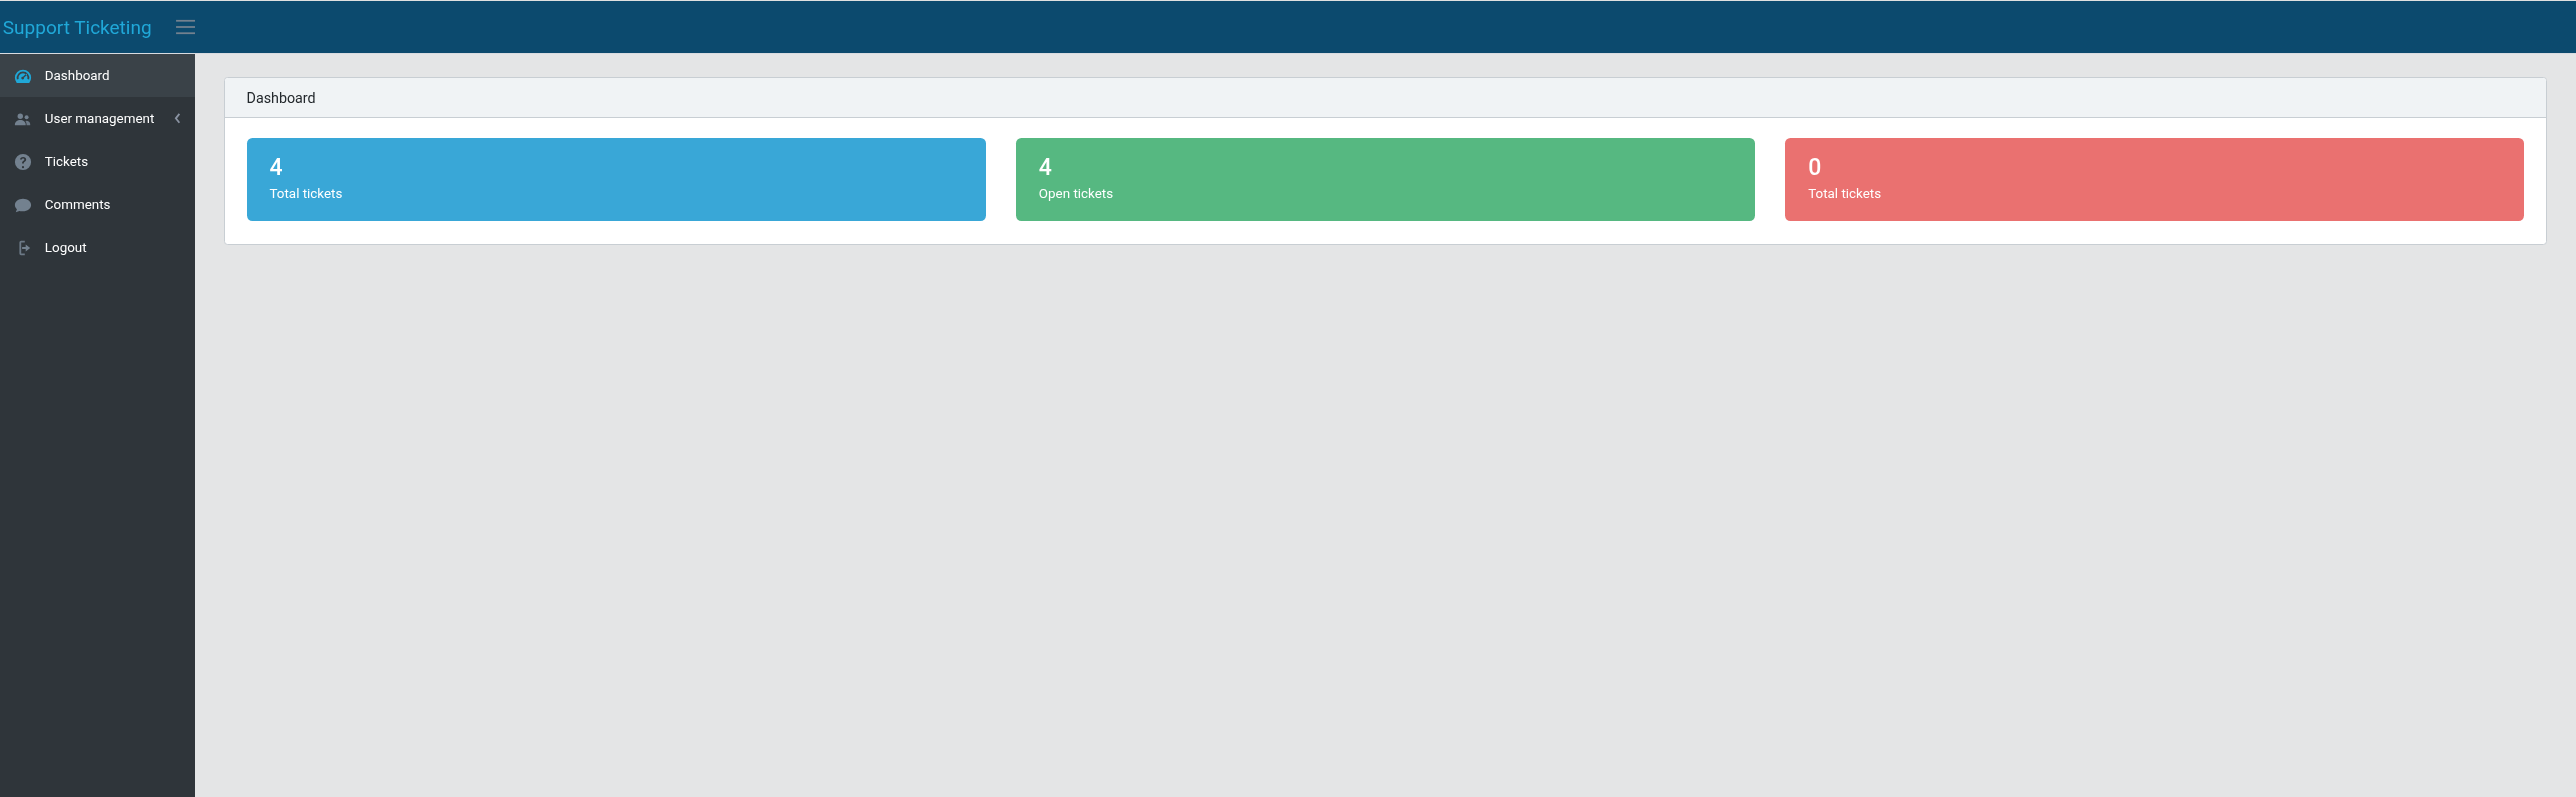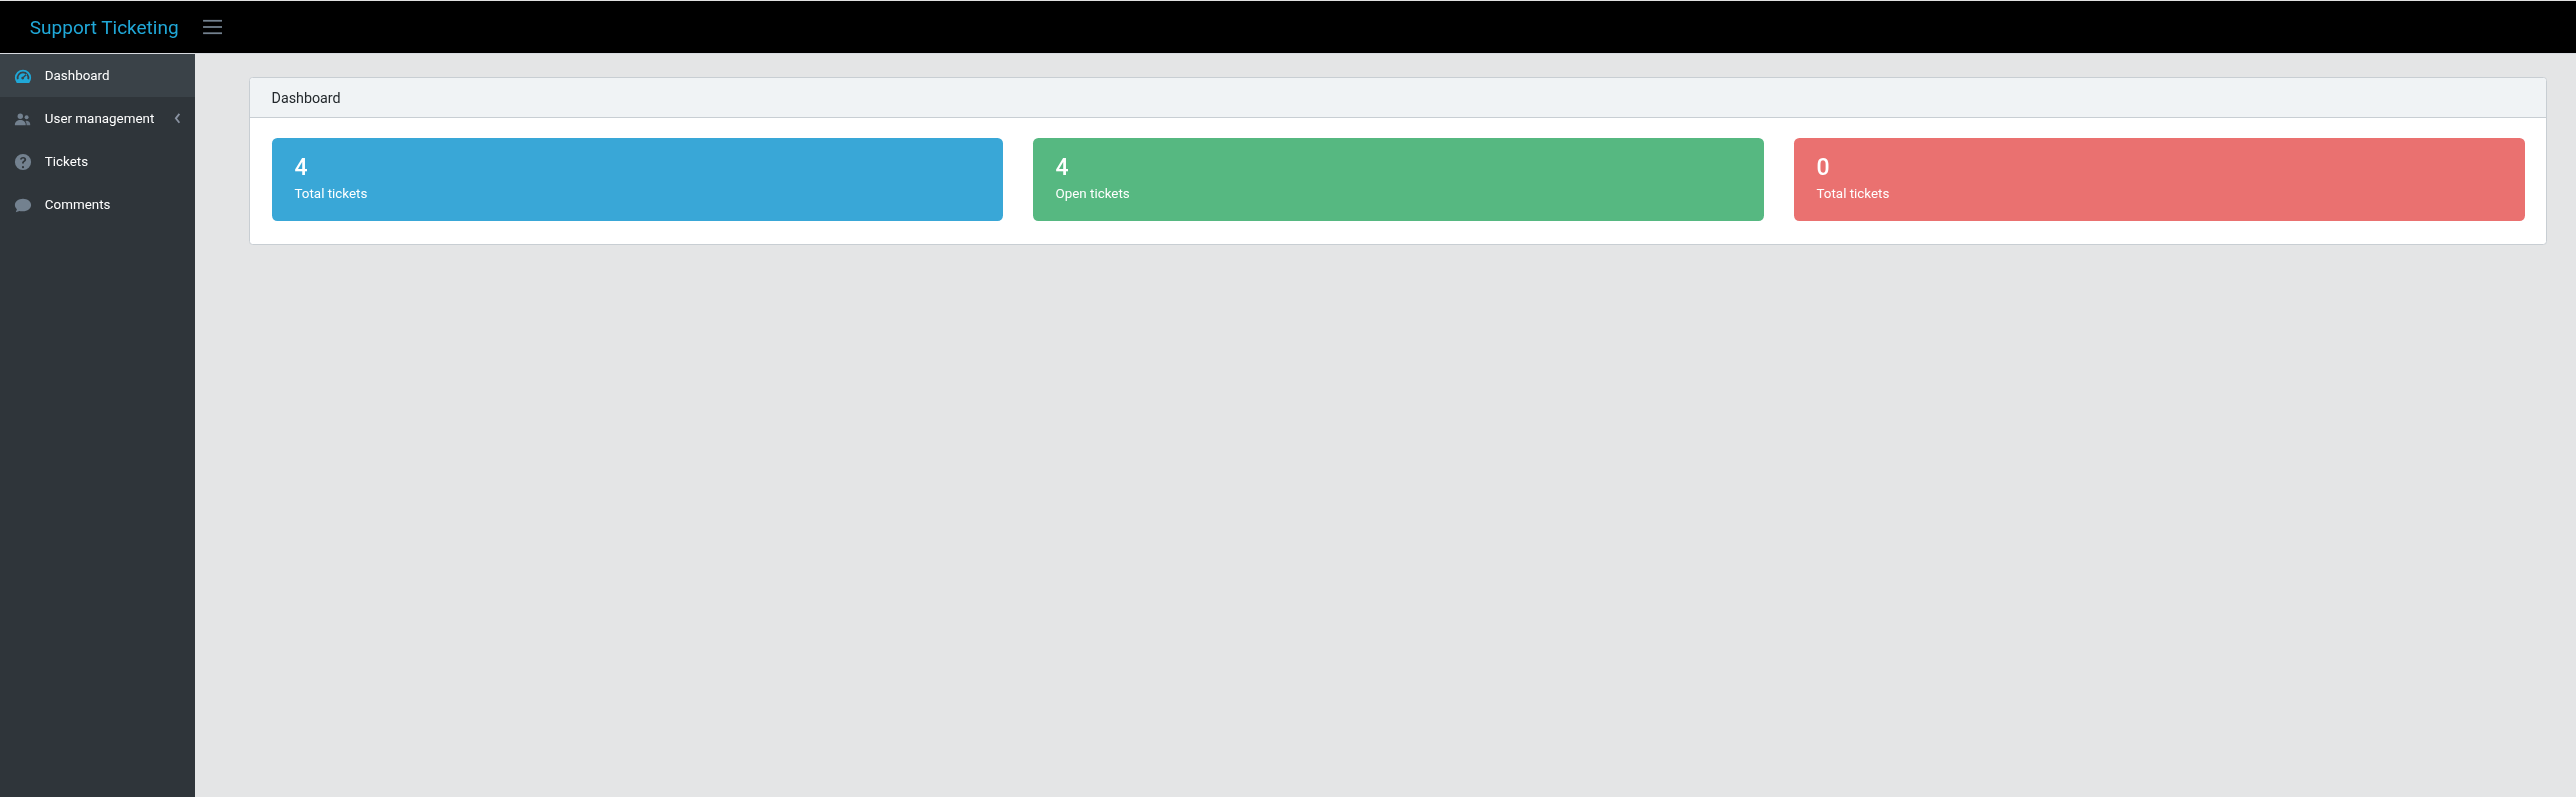--- a/index.html
+++ b/index.html
@@ -6,48 +6,47 @@
       margin: 0;
       padding: 0;
       box-sizing: border-box;
     }
     body {
       font-family: -apple-system, BlinkMacSystemFont, "Segoe UI", Roboto, "Helvetica Neue", Arial, sans-serif;
       background: #e4e5e6;
       font-size: 14.3px;
     }
     .topbar {
-      background: #000000;
+      background: #0c4a6e;
       border-top: 0.9px solid #e0e0e0;
       border-bottom: 0.9px solid #d8dbe0;
       height: 54px;
       display: flex;
       align-items: center;
-      padding: 0 28px;
+      padding: 0 1px;
     }
     .brand {
       color: #20a8d8;
       font-size: 19px;
       font-weight: 400;
       padding: 0 1.8px;
     }
     .menu-toggle {
       margin-left: 19.7px;
       color: #73818f;
       cursor: pointer;
       display: flex;
       align-items: center;
       justify-content: center;
       width: 25px;
       height: 25px;
     }
     .layout {
       display: flex;
       min-height: calc(100vh - 54px);
-      gap: 25px;
     }
     .sidebar {
       width: 195px;
       background: #2f353a;
       padding: 0;
       flex-shrink: 0;
     }
     .sidebar-item {
       display: flex;
       align-items: center;
@@ -191,20 +190,29 @@
 
     <div class="sidebar-item">
       <span class="sidebar-icon">
         <svg width="18" height="18" viewBox="0 0 20 20" fill="currentColor">
           <path d="M10 3C5.03 3 1 6.13 1 10c0 1.77.85 3.39 2.25 4.62L2 18l4.03-1.34C7.23 17.1 8.58 17 10 17c4.97 0 9-3.13 9-7s-4.03-7-9-7z"></path>
         </svg>
       </span>
       <span class="sidebar-label">Comments</span>
     </div>
 
+    <div class="sidebar-item">
+      <span class="sidebar-icon">
+        <svg width="18" height="18" viewBox="0 0 20 20" fill="currentColor">
+          <path d="M8 2h4v2H8v12h4v2H8a2 2 0 0 1-2-2V4a2 2 0 0 1 2-2z" opacity="0.9"></path>
+          <path d="M13 6l5 4-5 4v-3h-4V9h4V6z"></path>
+        </svg>
+      </span>
+      <span class="sidebar-label">Logout</span>
+    </div>
 
   </nav>
 
   <main class="main">
     <div class="card">
       <div class="card-header">
         <span>Dashboard</span>
       </div>
       <div class="card-body">
         <div class="stats-row">

